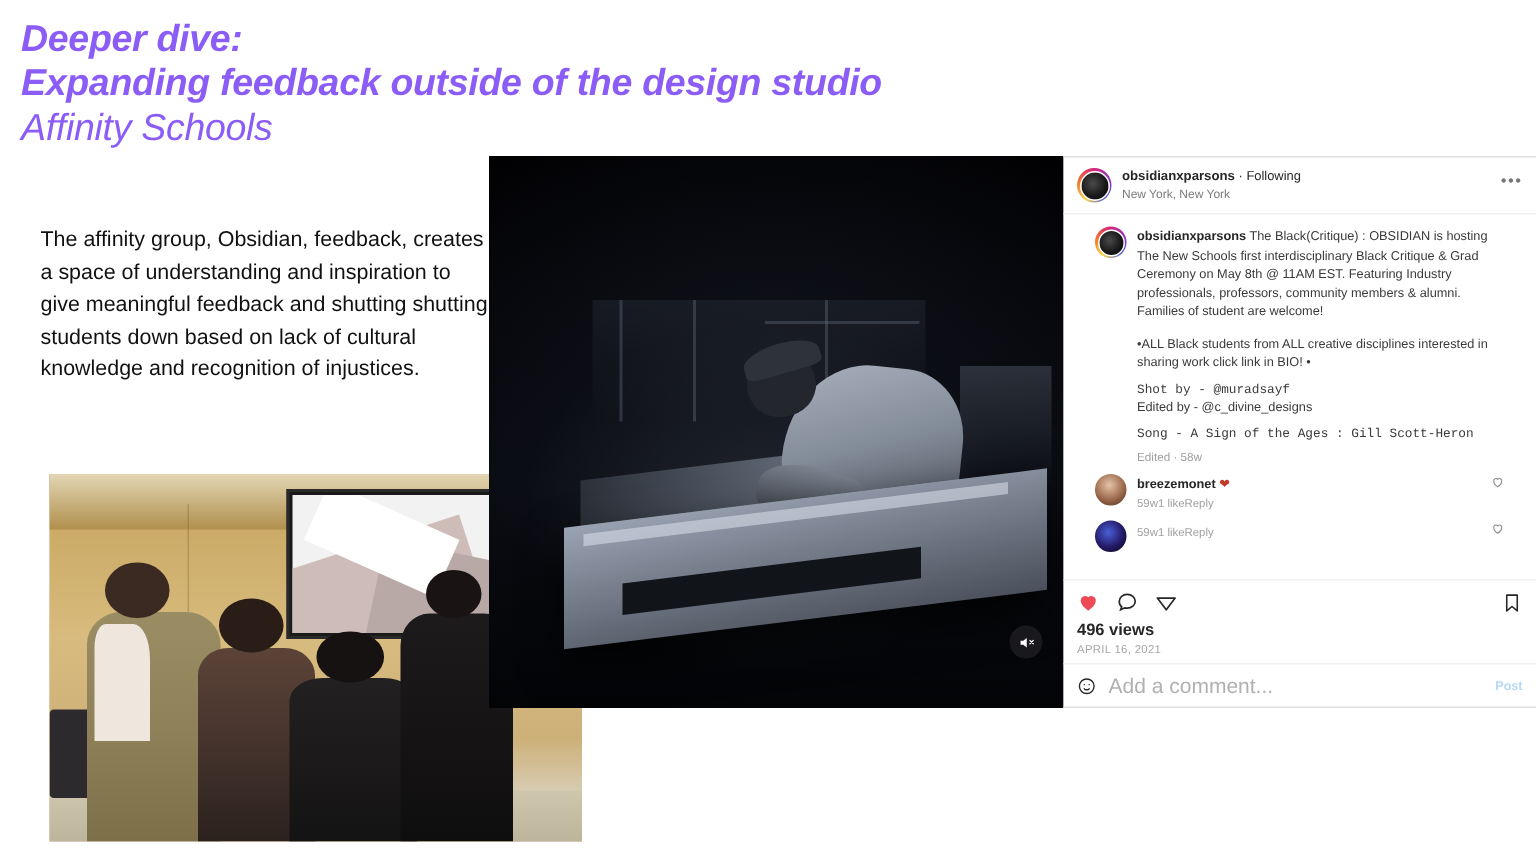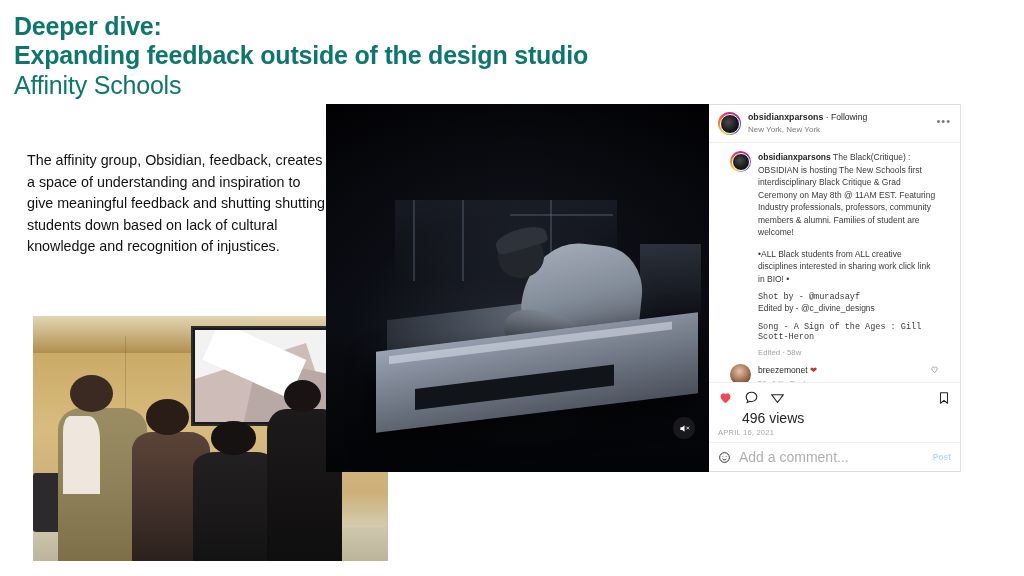--- a/index.html
+++ b/index.html
@@ -6,21 +6,21 @@
   html, body {
     width: 1024px; height: 576px;
     background: #ffffff;
     font-family: "Liberation Sans", sans-serif;
     overflow: hidden;
   }
   .slide { position: relative; width: 1024px; height: 576px; background: #fff; }
 
   
   .title-block { position: absolute; left: 14px; top: 12px; width: 700px; }
-  .title-line { color: #0f766e; letter-spacing: -0.2px; }
+  .title-line { color: #8b5cf6; letter-spacing: -0.2px; font-style: italic; }
   .title-1, .title-2 { font-weight: bold; font-size: 25px; line-height: 29px; }
   .title-3 { font-weight: normal; font-size: 25px; line-height: 31px; }
 
   
   .body-copy {
     position: absolute; left: 27px; top: 150px; width: 300px;
     color: #111; font-size: 14.3px; line-height: 21.5px;
   }
 
   
@@ -109,21 +109,21 @@
   .vid-sideobj { position: absolute; right: 2%; top: 38%; width: 16%; height: 22%;
     background: linear-gradient(180deg, rgba(120,132,152,.30), rgba(20,24,30,0)); }
   .mute-btn {
     position: absolute; right: 14px; bottom: 33px; width: 22px; height: 22px;
     border-radius: 50%; background: rgba(32,32,36,.75);
     display: flex; align-items: center; justify-content: center;
   }
 
   
   .ig-panel {
-    position: absolute; left: 709px; top: 104px; width: 252px; height: 368px;
+    position: absolute; left: 709px; top: 104px; width: 316px; height: 368px;
     background: #ffffff; border: 1px solid #dfdfdf; border-left: none;
     display: flex; flex-direction: column; font-size: 8.6px; color: #262626;
   }
   .ig-head {
     display: flex; align-items: center; gap: 7px;
     padding: 7px 9px; border-bottom: 1px solid #efefef; flex: none;
   }
   .avatar-ring {
     width: 23px; height: 23px; border-radius: 50%; flex: none; padding: 1.5px;
     background: conic-gradient(from 210deg, #f9d648, #f3762e, #d62976, #962fbf, #4f5bd5, #f9d648);
@@ -144,34 +144,34 @@
   .cap-txt { line-height: 12.5px; font-size: 8.5px; color: #3a3a3a; }
   .cap-txt b { color: #262626; }
   .cap-gap { height: 7px; }
   .credit { line-height: 12.5px; font-size: 8.5px; color: #3a3a3a; padding-left: 28px; }
   .credit-blk { padding-left: 28px; margin-top: 7px; font-size: 8.5px; color: #3a3a3a; font-family: Liberation Mono, monospace; }
   .edited { padding-left: 28px; margin-top: 6px; font-size: 7.8px; color: #a0a0a0; }
 
   .cmt { display: flex; gap: 7px; align-items: flex-start; padding: 7px 0 0; }
   .cmt-main { flex: 1; }
   .cmt-line { font-size: 8.5px; line-height: 12px; }
-  .cmt-line b { font-weight: normal; }
+  .cmt-line b { font-weight: bold; }
   .cmt-meta { font-size: 7.6px; color: #a0a0a0; margin-top: 3px; display: flex; gap: 0; }
   .cmt-like { color: #8e8e8e; font-size: 10px; line-height: 10px; padding-top: 1px; }
   .emoji-purple { color: #7B3FE4; letter-spacing: 1px; }
   .emoji-heart { color: #c0392b; }
   .av-b { background: radial-gradient(circle at 45% 35%, #e6c3a8 0%, #9c6a4c 55%, #4a2c1e 100%); }
   .av-c { background: radial-gradient(circle at 42% 38%, #4a5fd8 0%, #241a66 55%, #07060f 100%); }
 
   .ig-actions {
     display: flex; align-items: center; gap: 11px;
     padding: 7px 9px 3px; border-top: 1px solid #efefef; flex: none;
   }
   .ig-actions .spacer { flex: 1; }
-  .ig-views { padding: 0 9px; font-weight: normal; font-size: 14px; flex: none; margin-left: 24px; }
+  .ig-views { padding: 0 9px; font-weight: bold; font-size: 11px; flex: none; }
   .ig-date { padding: 2px 9px 5px; font-size: 7.6px; color: #a8a8a8; letter-spacing: .2px; flex: none; }
   .ig-addcmt {
     display: flex; align-items: center; gap: 8px;
     padding: 6px 9px; border-top: 1px solid #efefef; flex: none;
   }
   .ig-addcmt .ph { flex: 1; color: #b0b0b0; font-size: 14px; }
   .ig-post { color: #b6d9f7; font-weight: bold; font-size: 8.4px; }
   .smiley { width: 13px; height: 13px; }
 </style>
 </head>

